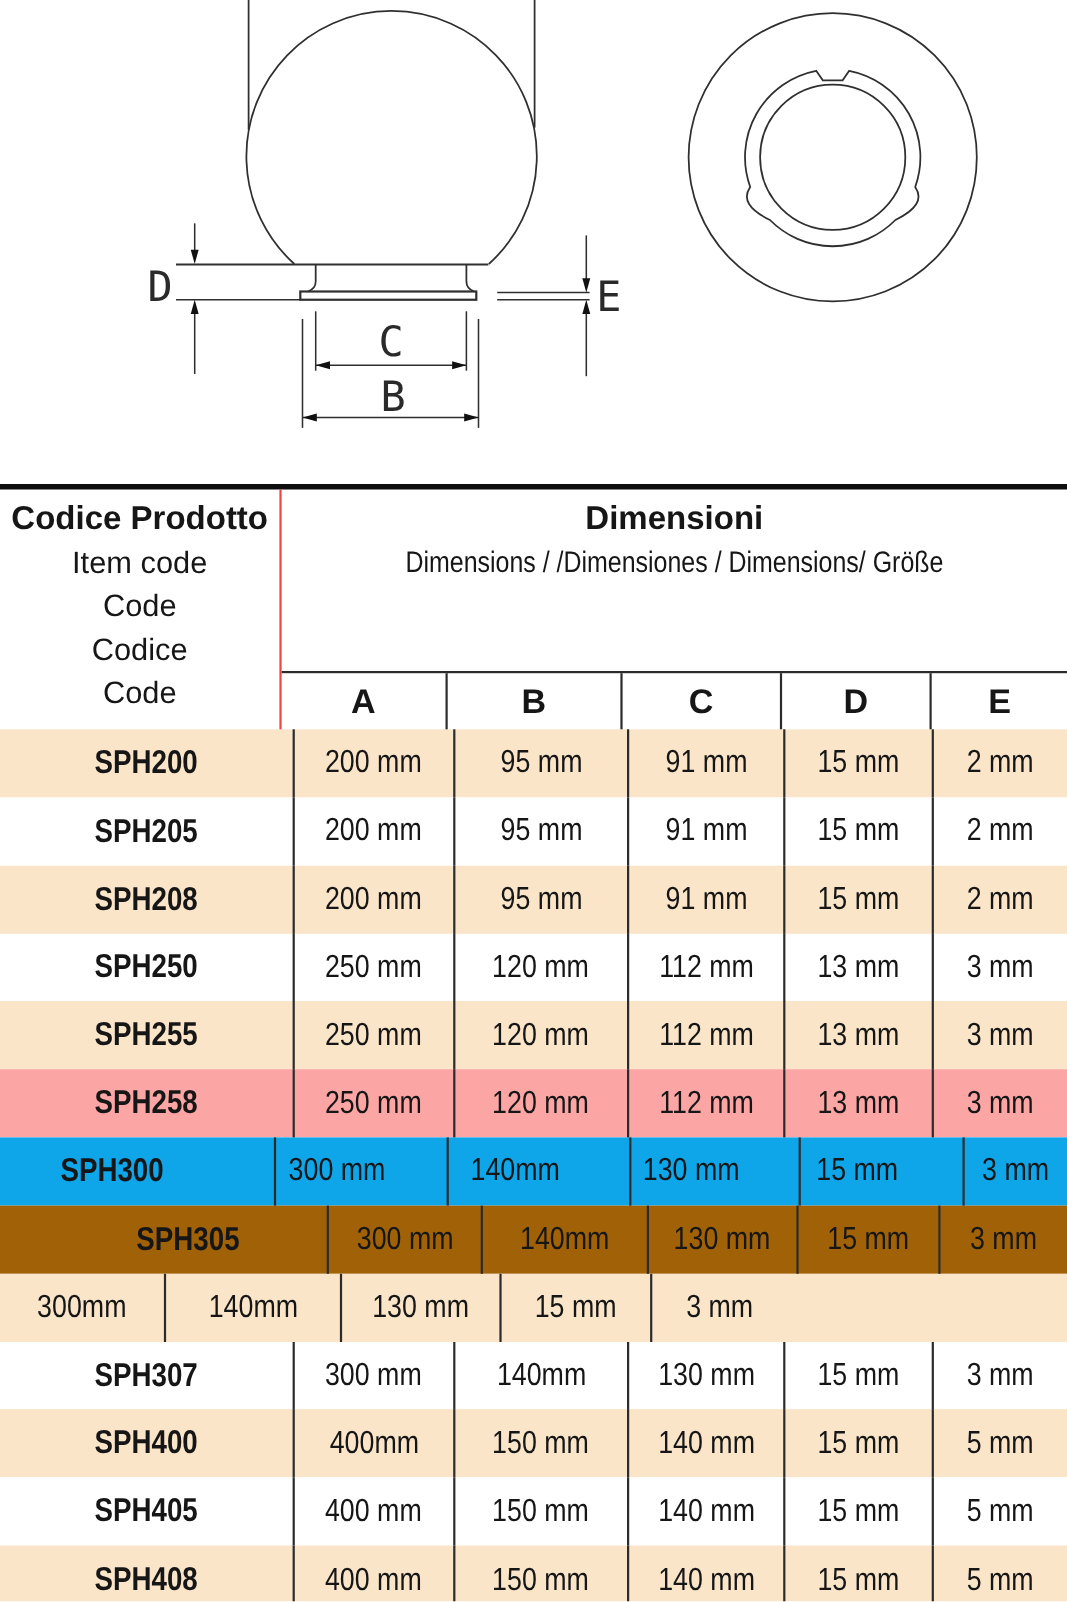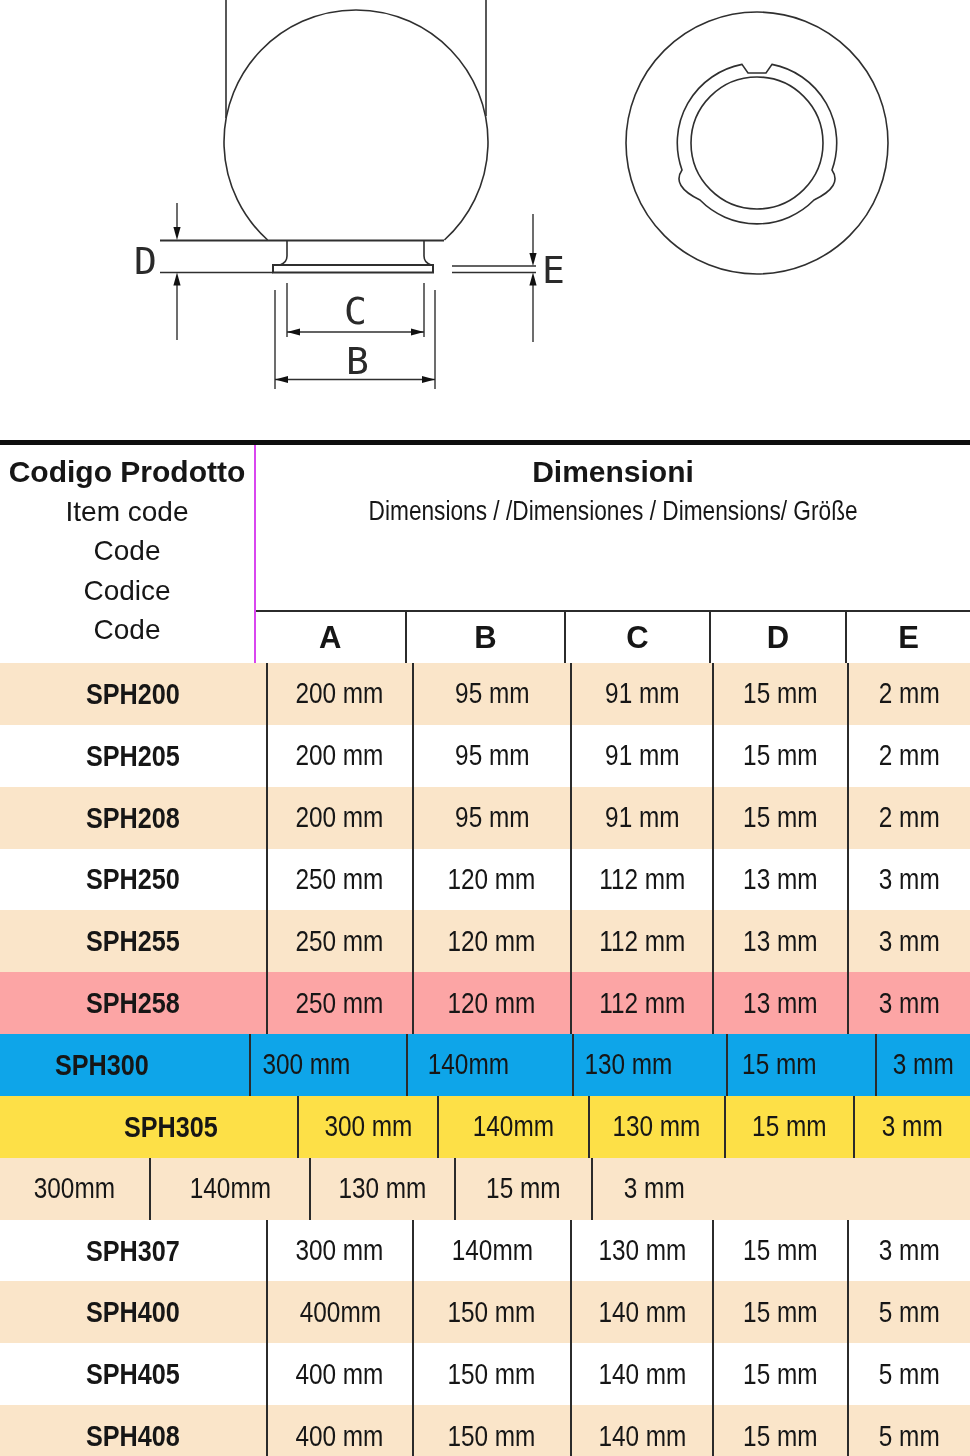--- a/index.html
+++ b/index.html
@@ -6,21 +6,21 @@
   .page{position:relative;width:970px;height:1456px;background:#fff;overflow:hidden;
         font-family:"Liberation Sans",sans-serif;color:#161616;}
   .drawing{position:absolute;top:0;left:0;}
   
   .tbl{position:absolute;top:440px;left:0;width:970px;}
   .topline{height:5px;background:#0e0e0e;}
   .hdr{display:flex;}
   .hdr-left{width:254px;height:218px;box-sizing:border-box;text-align:center;padding-top:7px;}
   .hdr-left .l{line-height:39.5px;font-size:28px;}
   .hdr-left .l.first{font-weight:bold;font-size:30px;}
-  .hdr-right{width:716px;box-sizing:border-box;border-left:2px solid #d946ef;}
+  .hdr-right{width:716px;box-sizing:border-box;border-left:2px solid #ef4444;}
   .dim-hdr{height:165px;box-sizing:border-box;text-align:center;padding-top:7px;}
   .dim-title{font-size:30px;font-weight:bold;line-height:40px;}
   .dim-sub{font-size:27px;line-height:38px;}
   .cols-row{display:flex;height:53px;border-top:2px solid #2b2b2b;box-sizing:border-box;}
   .cols-row .col{display:flex;align-items:center;justify-content:center;
                  font-weight:bold;font-size:31px;box-sizing:border-box;}
   .cols-row .col + .col{border-left:2px solid #2b2b2b;}
   .rows .row{display:flex;height:61.85px;}
   .cell{display:flex;align-items:center;justify-content:center;box-sizing:border-box;
         font-size:29px;white-space:pre;}
@@ -108,21 +108,21 @@
     <text class="dimfont" x="542" y="283">E</text>
     <text class="dimfont" x="344" y="324">C</text>
     <text class="dimfont" x="346" y="374">B</text>
   </svg>
 
   <div class="tbl">
     <div class="topline"></div>
 
     <div class="hdr">
       <div class="hdr-left">
-        <div class="l first">Codigo Prodotto</div>
+        <div class="l first">Codice Prodotto</div>
         <div class="l">Item code</div>
         <div class="l">Code</div>
         <div class="l">Codice</div>
         <div class="l">Code</div>
       </div>
       <div class="hdr-right">
         <div class="dim-hdr">
           <div class="dim-title">Dimensioni</div>
           <div class="dim-sub"><span class="cond">Dimensions / /Dimensiones / Dimensions/ Größe</span></div>
         </div>
@@ -186,21 +186,21 @@
           <div class="cell w5"><span class="cond">3 mm</span></div>
         </div>
         <div class="row" style="background: #0ea5e9; gap: 44px;">
           <div class="cell w0 code"><span class="cond">SPH300</span></div>
           <div class="cell w1"><span class="cond">300 mm</span></div>
           <div class="cell w2"><span class="cond">140mm</span></div>
           <div class="cell w3"><span class="cond">130 mm</span></div>
           <div class="cell w4"><span class="cond">15 mm</span></div>
           <div class="cell w5"><span class="cond">3 mm</span></div>
         </div>
-        <div class="row" style="background: #fde047; padding-left: 44px;">
+        <div class="row" style="background: #a16207; padding-left: 44px;">
           <div class="cell w0 code"><span class="cond">SPH305</span></div>
           <div class="cell w1"><span class="cond">300 mm</span></div>
           <div class="cell w2"><span class="cond">140mm</span></div>
           <div class="cell w3"><span class="cond">130 mm</span></div>
           <div class="cell w4"><span class="cond">15 mm</span></div>
           <div class="cell w5"><span class="cond">3 mm</span></div>
         </div>
         <div class="row" style="background: rgb(250, 229, 201);">
           <div class="cell w1"><span class="cond">300mm</span></div>
           <div class="cell w2"><span class="cond">140mm</span></div>

